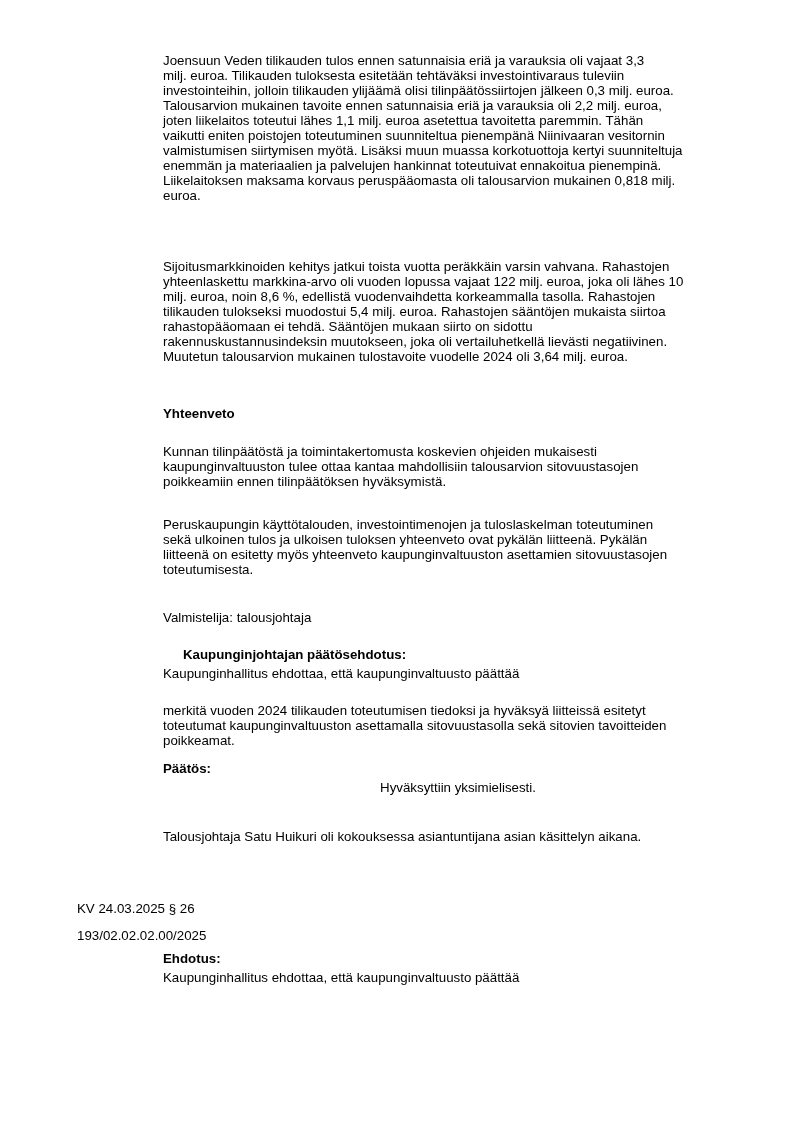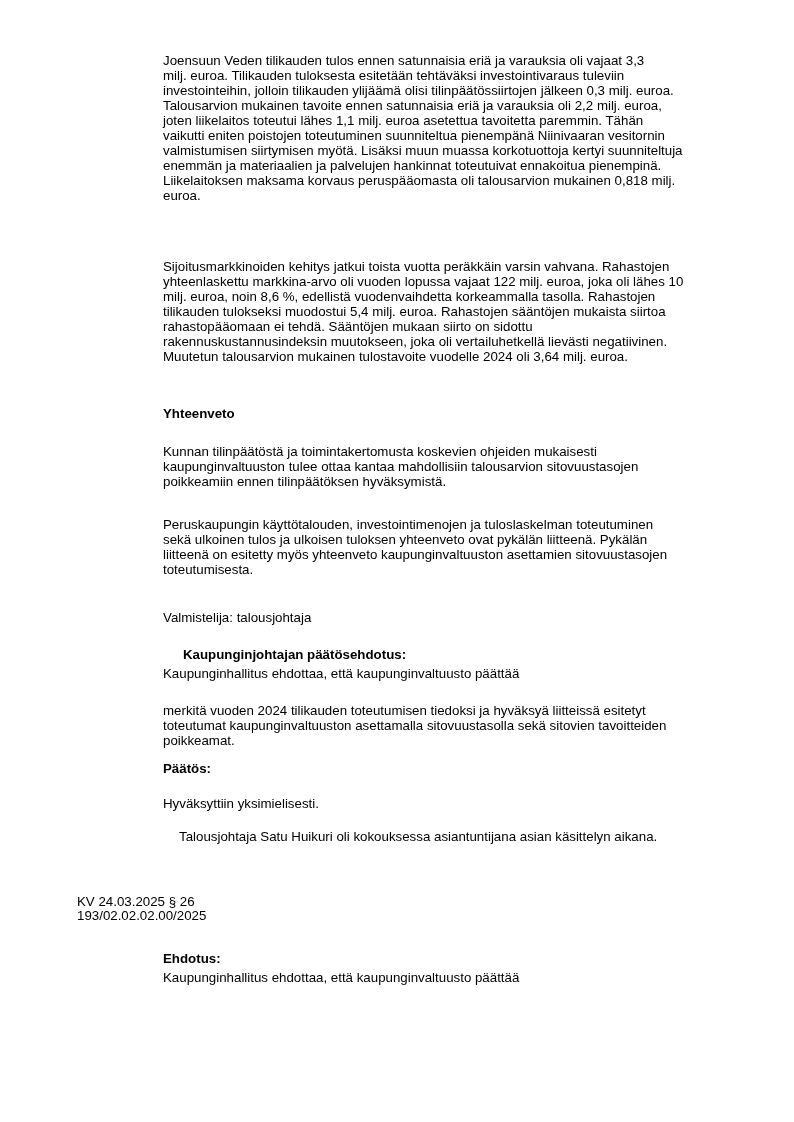--- a/index.html
+++ b/index.html
@@ -20,21 +20,21 @@
       position: absolute;
       left: 163px;
       width: 590px;
       line-height: 15px;
     }
     .para { margin: 0; white-space: pre-line; }
     .heading { font-weight: bold; margin: 0; }
     .left-meta {
       position: absolute;
       left: 77px;
-      line-height: 14px;
+      line-height: 27px;
       margin: 0;
       white-space: pre-line;
     }
   </style>
 </head>
 <body>
 
 <p class="col para" style="top:53px;">Joensuun Veden tilikauden tulos ennen satunnaisia eriä ja varauksia oli vajaat 3,3
 milj. euroa. Tilikauden tuloksesta esitetään tehtäväksi investointivaraus tuleviin
 investointeihin, jolloin tilikauden ylijäämä olisi tilinpäätössiirtojen jälkeen 0,3 milj. euroa.
@@ -70,22 +70,22 @@
 <p class="col heading" style="top:647px;padding-left:20px;">Kaupunginjohtajan päätösehdotus:</p>
 
 <p class="col para" style="top:666px;">Kaupunginhallitus ehdottaa, että kaupunginvaltuusto päättää</p>
 
 <p class="col para" style="top:703px;">merkitä vuoden 2024 tilikauden toteutumisen tiedoksi ja hyväksyä liitteissä esitetyt
 toteutumat kaupunginvaltuuston asettamalla sitovuustasolla sekä sitovien tavoitteiden
 poikkeamat.</p>
 
 <p class="col heading" style="top:761px;">Päätös:</p>
 
-<p class="col para" style="top:796px;">Hyväksyttiin yksimielisesti.</p>
+<p class="col para" style="top:780px;text-align:center;">Hyväksyttiin yksimielisesti.</p>
 
-<p class="col para" style="top:829px;margin-left:16px;">Talousjohtaja Satu Huikuri oli kokouksessa asiantuntijana asian käsittelyn aikana.</p>
+<p class="col para" style="top:829px;">Talousjohtaja Satu Huikuri oli kokouksessa asiantuntijana asian käsittelyn aikana.</p>
 
 <p class="left-meta" style="top:895px;">KV 24.03.2025 § 26
 193/02.02.02.00/2025</p>
 
 <p class="col heading" style="top:951px;">Ehdotus:</p>
 
 <p class="col para" style="top:970px;">Kaupunginhallitus ehdottaa, että kaupunginvaltuusto päättää</p>
 
 </body></html>

